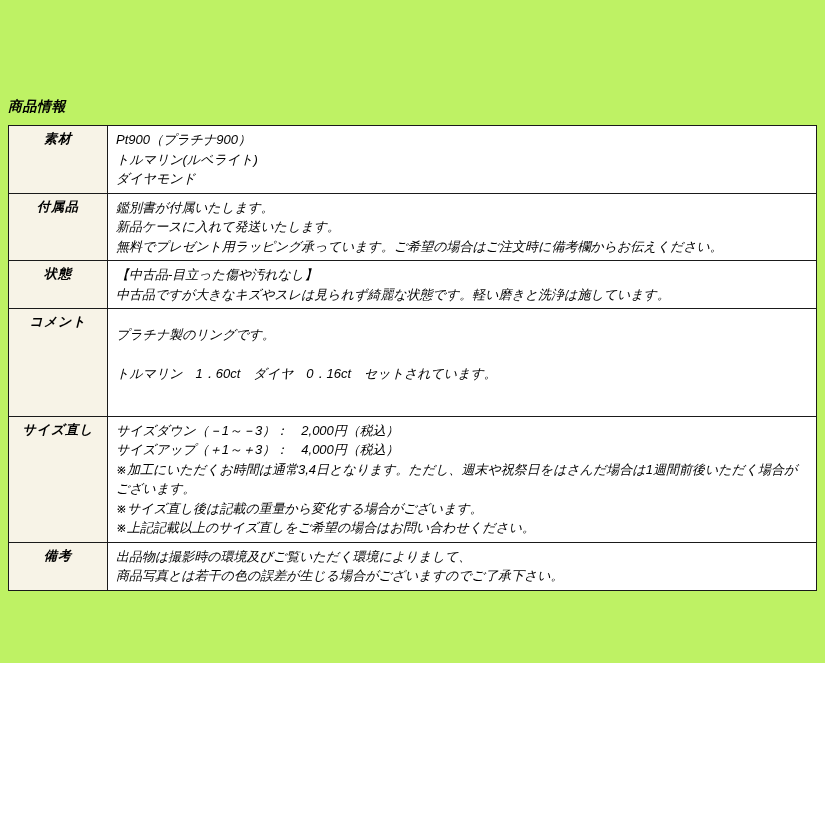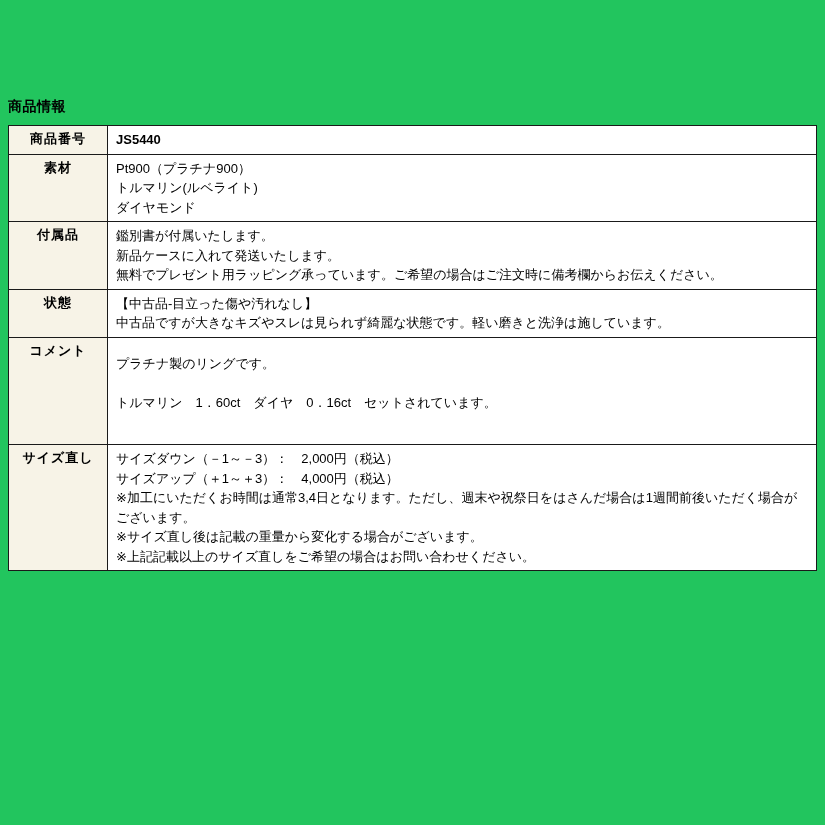--- a/index.html
+++ b/index.html
@@ -4,24 +4,25 @@
 <style>
   html, body {
     margin: 0;
     padding: 0;
     background: #ffffff;
     color: #000000;
     font-family: "Liberation Sans", "DejaVu Sans", sans-serif;
   }
   .page {
     width: 825px;
-    height: 825px;
+    height: 663px;
     box-sizing: border-box;
     padding: 98px 8px 0 8px;
-    background: #22c55e;
+    background: #bef264;
+    font-style: italic;
   }
   .title {
     font-size: 14px;
     font-weight: bold;
     margin: 0 0 9px 0;
     letter-spacing: 0.5px;
   }
   table.info-table {
     border-collapse: collapse;
     width: 809px;
@@ -61,26 +62,20 @@
 </head>
 <body>
 
 <div class="page">
 
   <h2 class="title">商品情報</h2>
 
   <table class="info-table">
     <tbody>
 
-      <tr>
-        <th class="label">商品番号</th>
-        <td class="value">
-          <div class="line bold">JS5440</div>
-        </td>
-      </tr>
 
 
       <tr>
         <th class="label">素材</th>
         <td class="value">
           <div class="line">Pt900（プラチナ900）</div>
           <div class="line">トルマリン(ルベライト)</div>
           <div class="line">ダイヤモンド</div>
         </td>
       </tr>
@@ -117,16 +112,23 @@
         <th class="label">サイズ直し</th>
         <td class="value">
           <div class="line">サイズダウン（－1～－3）：　2,000円（税込）</div>
           <div class="line">サイズアップ（＋1～＋3）：　4,000円（税込）</div>
           <div class="line">※加工にいただくお時間は通常3,4日となります。ただし、週末や祝祭日をはさんだ場合は1週間前後いただく場合がございます。</div>
           <div class="line">※サイズ直し後は記載の重量から変化する場合がございます。</div>
           <div class="line">※上記記載以上のサイズ直しをご希望の場合はお問い合わせください。</div>
         </td>
       </tr>
 
+      <tr>
+        <th class="label">備考</th>
+        <td class="value">
+          <div class="line">出品物は撮影時の環境及びご覧いただく環境によりまして、</div>
+          <div class="line">商品写真とは若干の色の誤差が生じる場合がございますのでご了承下さい。</div>
+        </td>
+      </tr>
 
     </tbody>
   </table>
 </div>
 
 </body></html>

